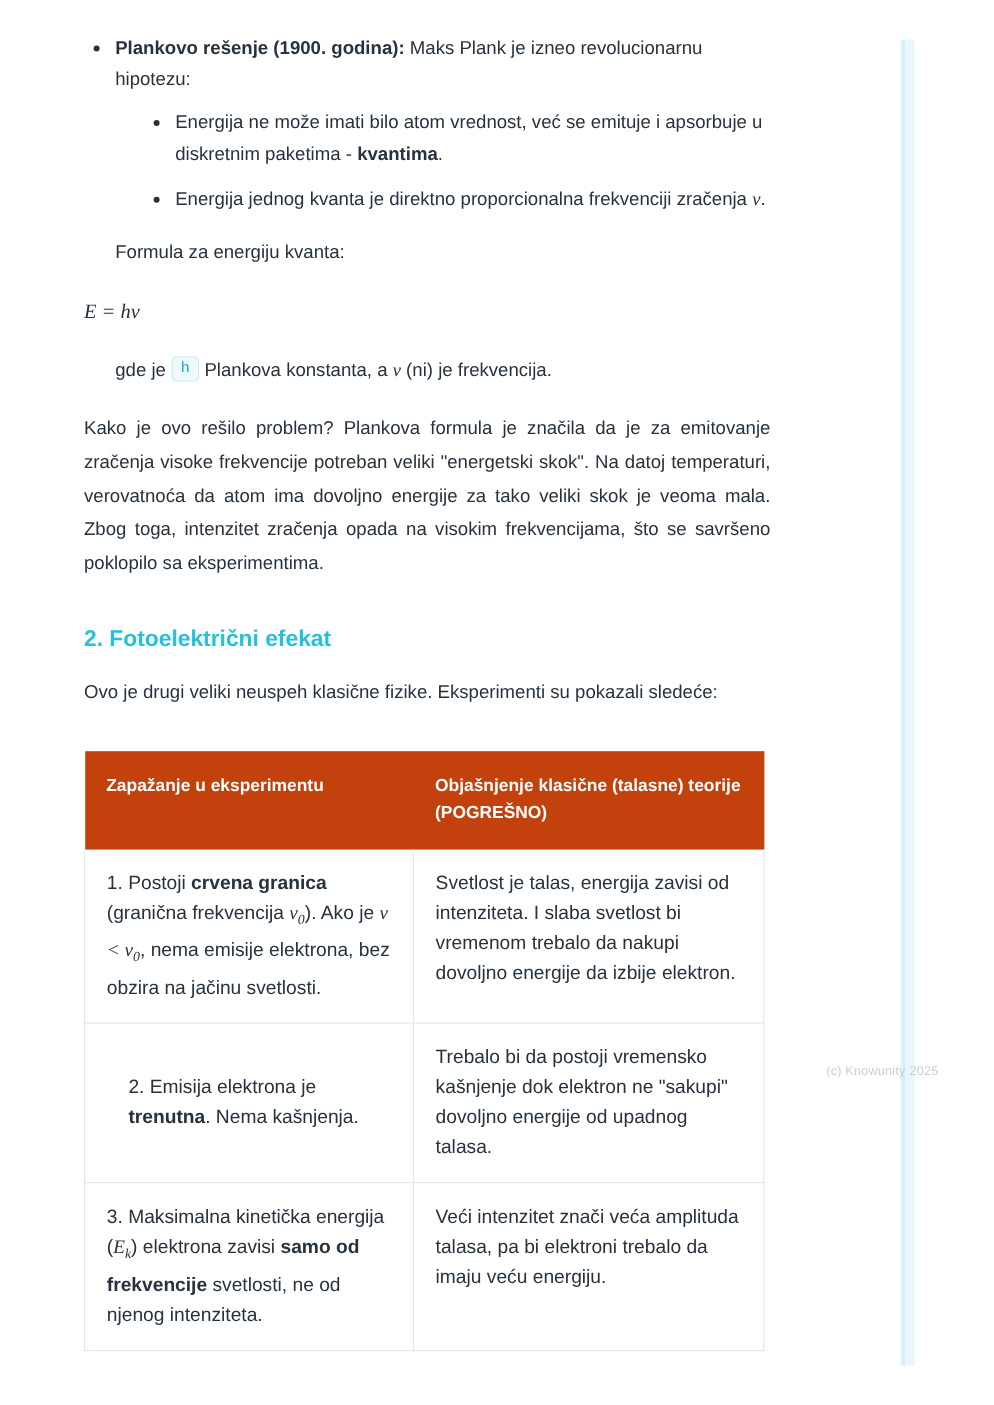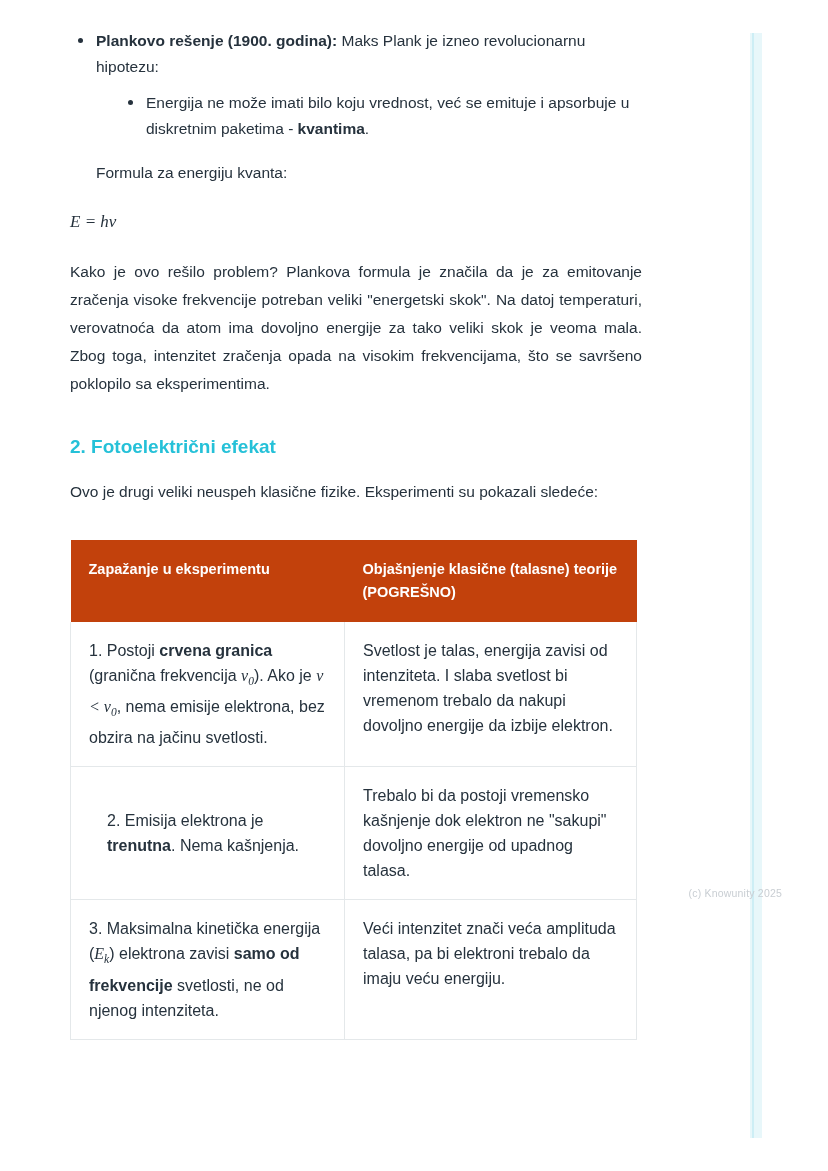--- a/index.html
+++ b/index.html
@@ -219,30 +219,40 @@
   <div class="rail-outer" style="z-index:-1;"></div>
 
   <div class="content">
 
     <ul class="lvl1">
       <li>
         <b>Plankovo rešenje (1900. godina):</b><span> Maks Plank je izneo revolucionarnu hipotezu:</span>
 
         <ul class="lvl2">
           <li>
-            <span>Energija ne može imati bilo koju vrednost, već se emituje i apsorbuje u diskretnim paketima - </span><b>kvantima</b><span>.</span>
+            <span>Energija ne može imati bilo atom vrednost, već se emituje i apsorbuje u diskretnim paketima - </span><b>kvantima</b><span>.</span>
+          </li>
+          <li>
+            <span>Energija jednog kvanta je direktno proporcionalna frekvenciji zračenja </span><span class="mathvar">ν</span><span>.</span>
           </li>
         </ul>
       </li>
     </ul>
 
     <div class="indent-para">Formula za energiju kvanta:</div>
 
     <div class="formula">E = hν</div>
 
+    <div class="indent-para" style="margin-top:0;">
+      <span>gde je</span>
+      <span class="code-chip">h</span>
+      <span>Plankova konstanta, a</span>
+      <span class="mathvar">ν</span>
+      <span>(ni) je frekvencija.</span>
+    </div>
 
     <p class="body-para">Kako je ovo rešilo problem? Plankova formula je značila da je za emitovanje zračenja visoke frekvencije potreban veliki "energetski skok". Na datoj temperaturi, verovatnoća da atom ima dovoljno energije za tako veliki skok je veoma mala. Zbog toga, intenzitet zračenja opada na visokim frekvencijama, što se savršeno poklopilo sa eksperimentima.</p>
 
     <h2 class="section">2. Fotoelektrični efekat</h2>
 
     <p class="body-para" style="margin-top:18px;">Ovo je drugi veliki neuspeh klasične fizike. Eksperimenti su pokazali sledeće:</p>
 
     <table class="tbl">
       <thead>
         <tr>

